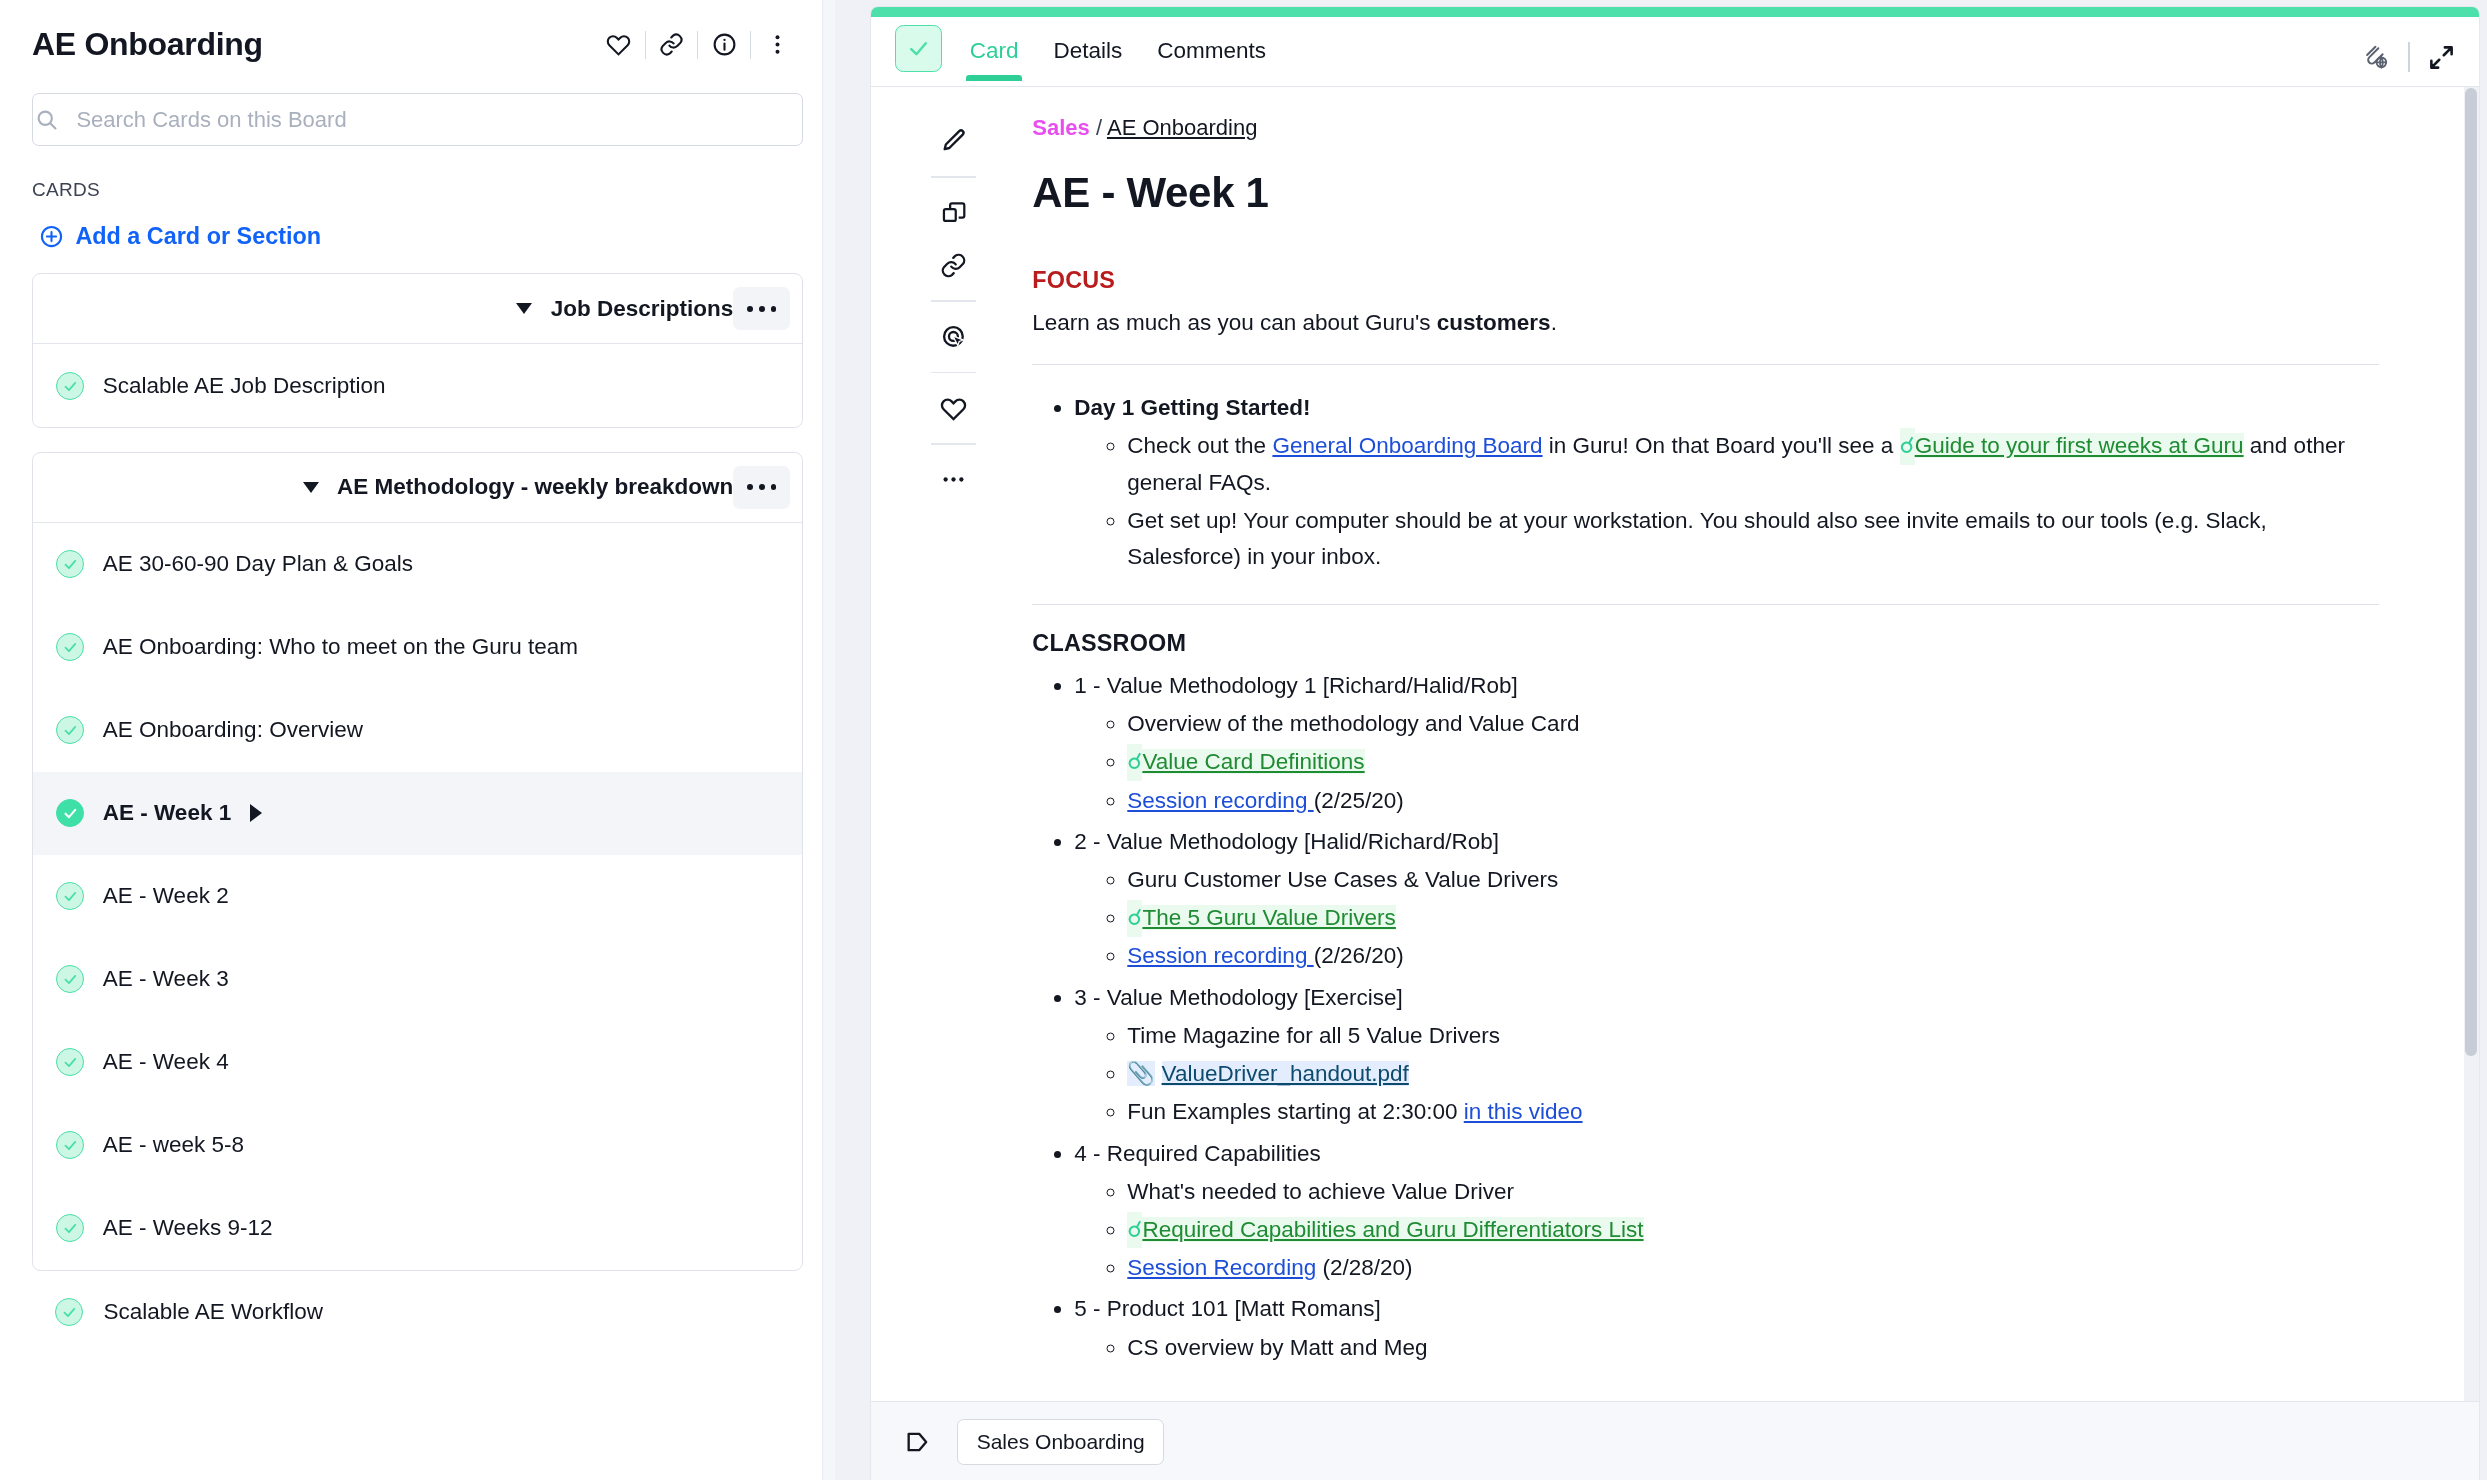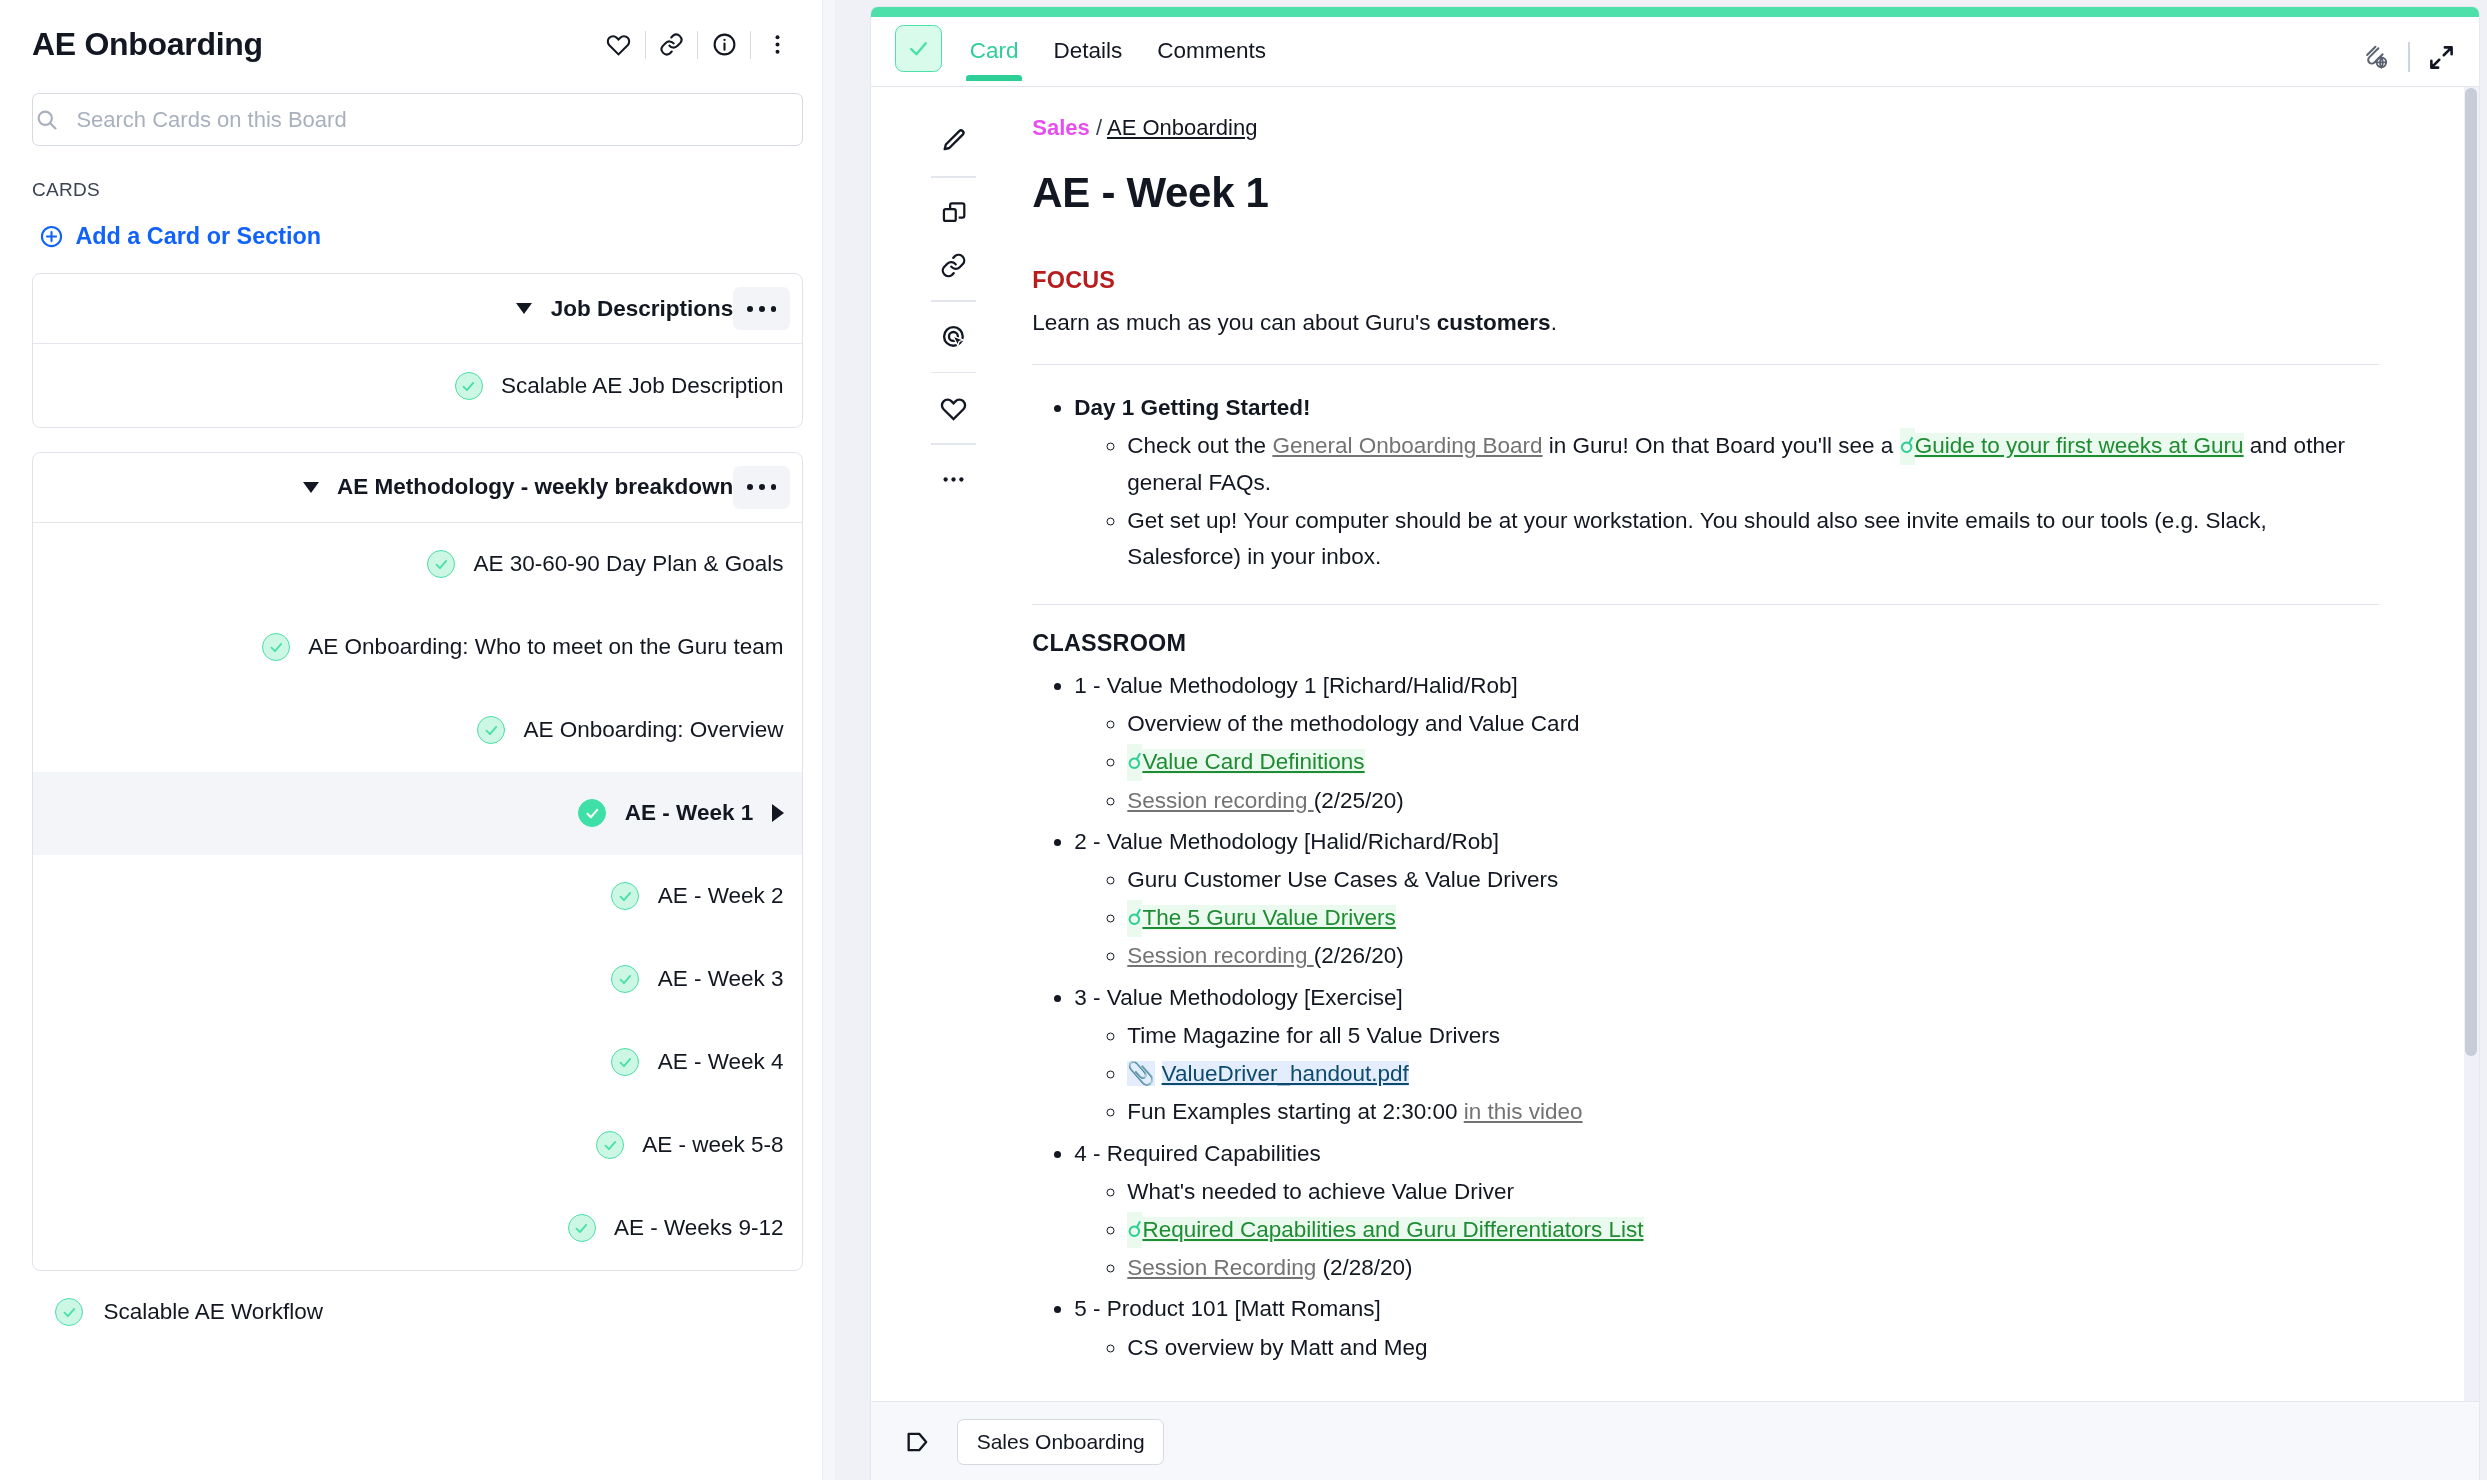--- a/index.html
+++ b/index.html
@@ -67,21 +67,21 @@
   .section-title { font-size: 22.5px; font-weight: bold; color: #131722; }
   .dots-btn {
     width: 57px; height: 43px; border-radius: 6.7px; background: #f2f4f8;
     display: flex; align-items: center; justify-content: center; gap: 5.8px;
     cursor: pointer;
   }
   .dots-btn i { width: 5.8px; height: 5.8px; border-radius: 50%; background: #131722; display:block; }
 
   .card-row {
     display: flex; align-items: center; height: 83px; padding: 0 18.4px 0 23.4px;
-    gap: 18.4px; cursor: pointer; justify-content: flex-end;
+    gap: 18.4px; cursor: pointer; justify-content: flex-start;
   }
   .card-row-left { display: flex; align-items: center; gap: 18.4px; }
   .card-row.selected { background: #f3f5f9; }
   .card-row-label { font-size: 22.5px; color: #131722; }
   .card-row.selected .card-row-label { font-weight: bold; }
   .caret-right {
     width: 0; height: 0; border-top: 9.2px solid transparent; border-bottom: 9.2px solid transparent;
     border-left: 12.5px solid #131722;
   }
 
@@ -157,21 +157,21 @@
 
   .h-focus { font-size: 23.4px; font-weight: bold; color: #b91c1c; margin-top: 50px; letter-spacing: 0.2px; }
   .p-focus { font-size: 22.5px; color: #131722; margin-top: 16.7px; }
   .hr { height: 0.8px; background: #dfe3e9; margin: 28px 0 25px 0; }
 
   ul.lvl1 { list-style: disc; padding-left: 42px; }
   ul.lvl1 > li { font-size: 22.5px; color: #131722; margin-bottom: 5px; line-height: 1.62; }
   ul.lvl2 { list-style: circle; padding-left: 53px; margin-top: 1.7px; }
   ul.lvl2 > li { font-size: 22.5px; color: #131722; line-height: 1.62; margin-bottom: 1.7px; }
   .b { font-weight: bold; }
-  a.blue { color: #737373; text-decoration: underline; cursor: pointer; }
+  a.blue { color: #1d4ed8; text-decoration: underline; cursor: pointer; }
   a.green { color: #1f8b32; text-decoration: underline; background: #eafaef; cursor: pointer; }
   .g-ico { color: #2ecf96; text-decoration: none; display: inline-block; background:#eafaef; }
   a.attach { color: #0c4a6e; text-decoration: underline; background: #e4edfd; cursor: pointer; }
   .clip { color: #5b6270; background:#e4edfd; }
 
   .h-class { font-size: 23.4px; font-weight: bold; color: #131722; margin-bottom: 11.7px; letter-spacing:0.2px;}
 
   .panel-scroll {
     position: absolute; right: 0; top: 0; bottom: 0; width: 15px; background: #eff1f6;
   }

